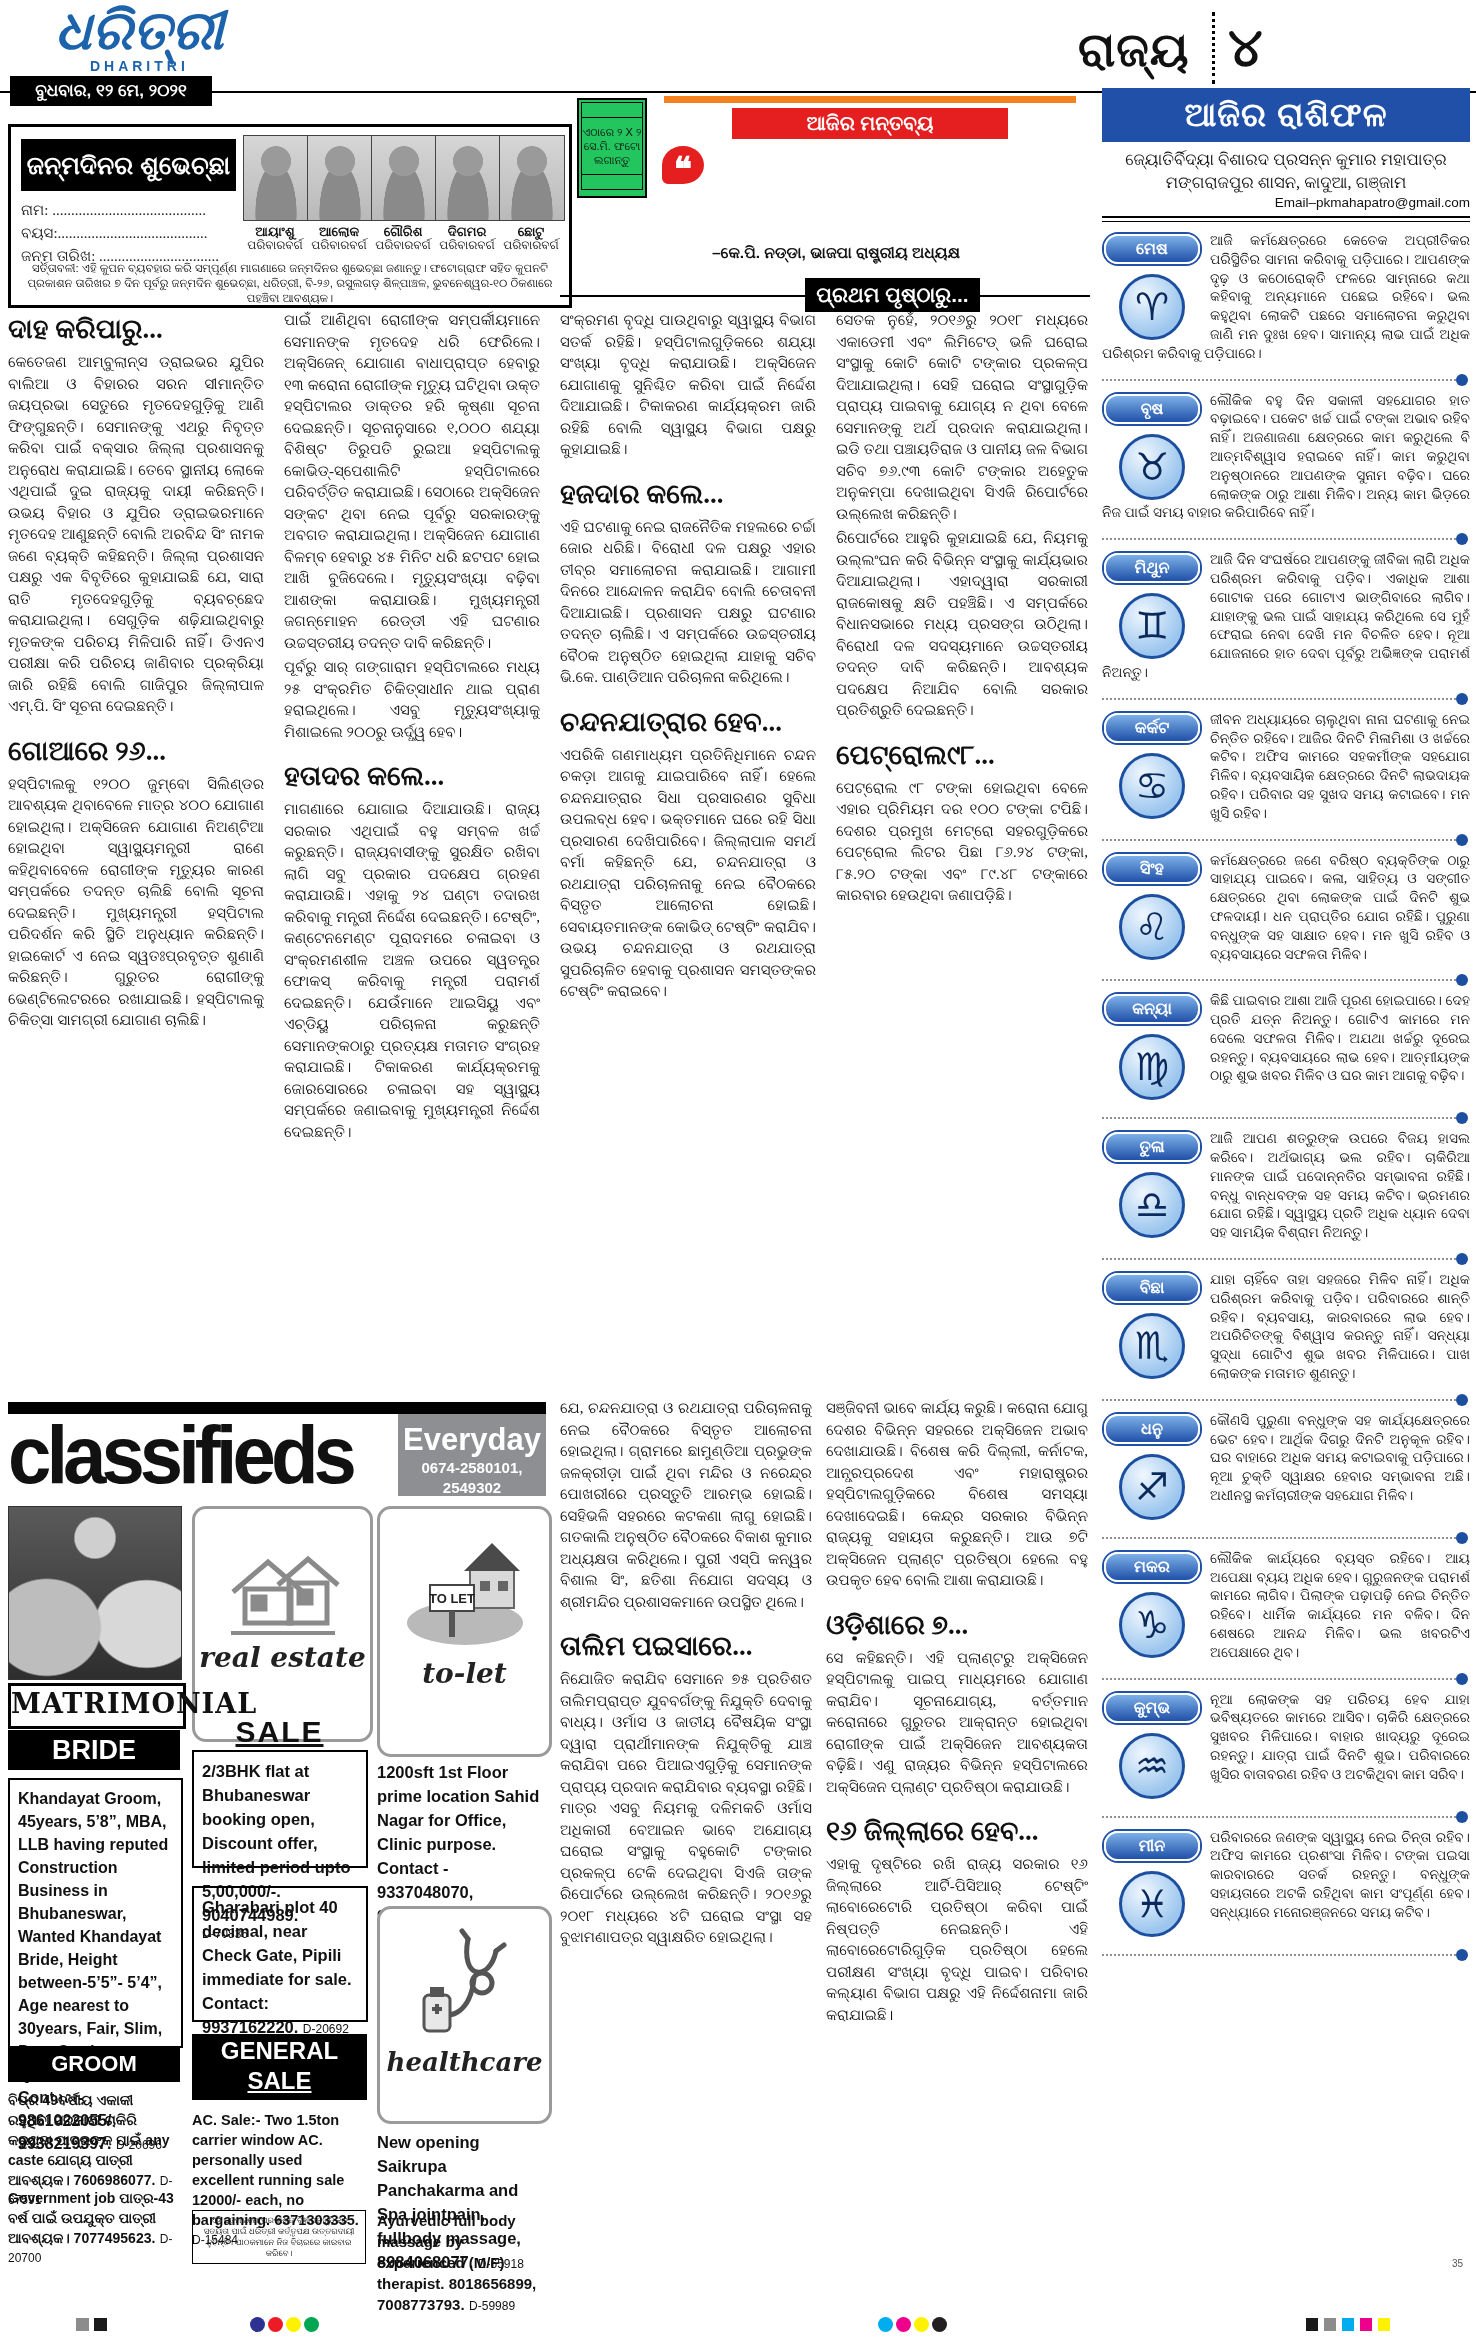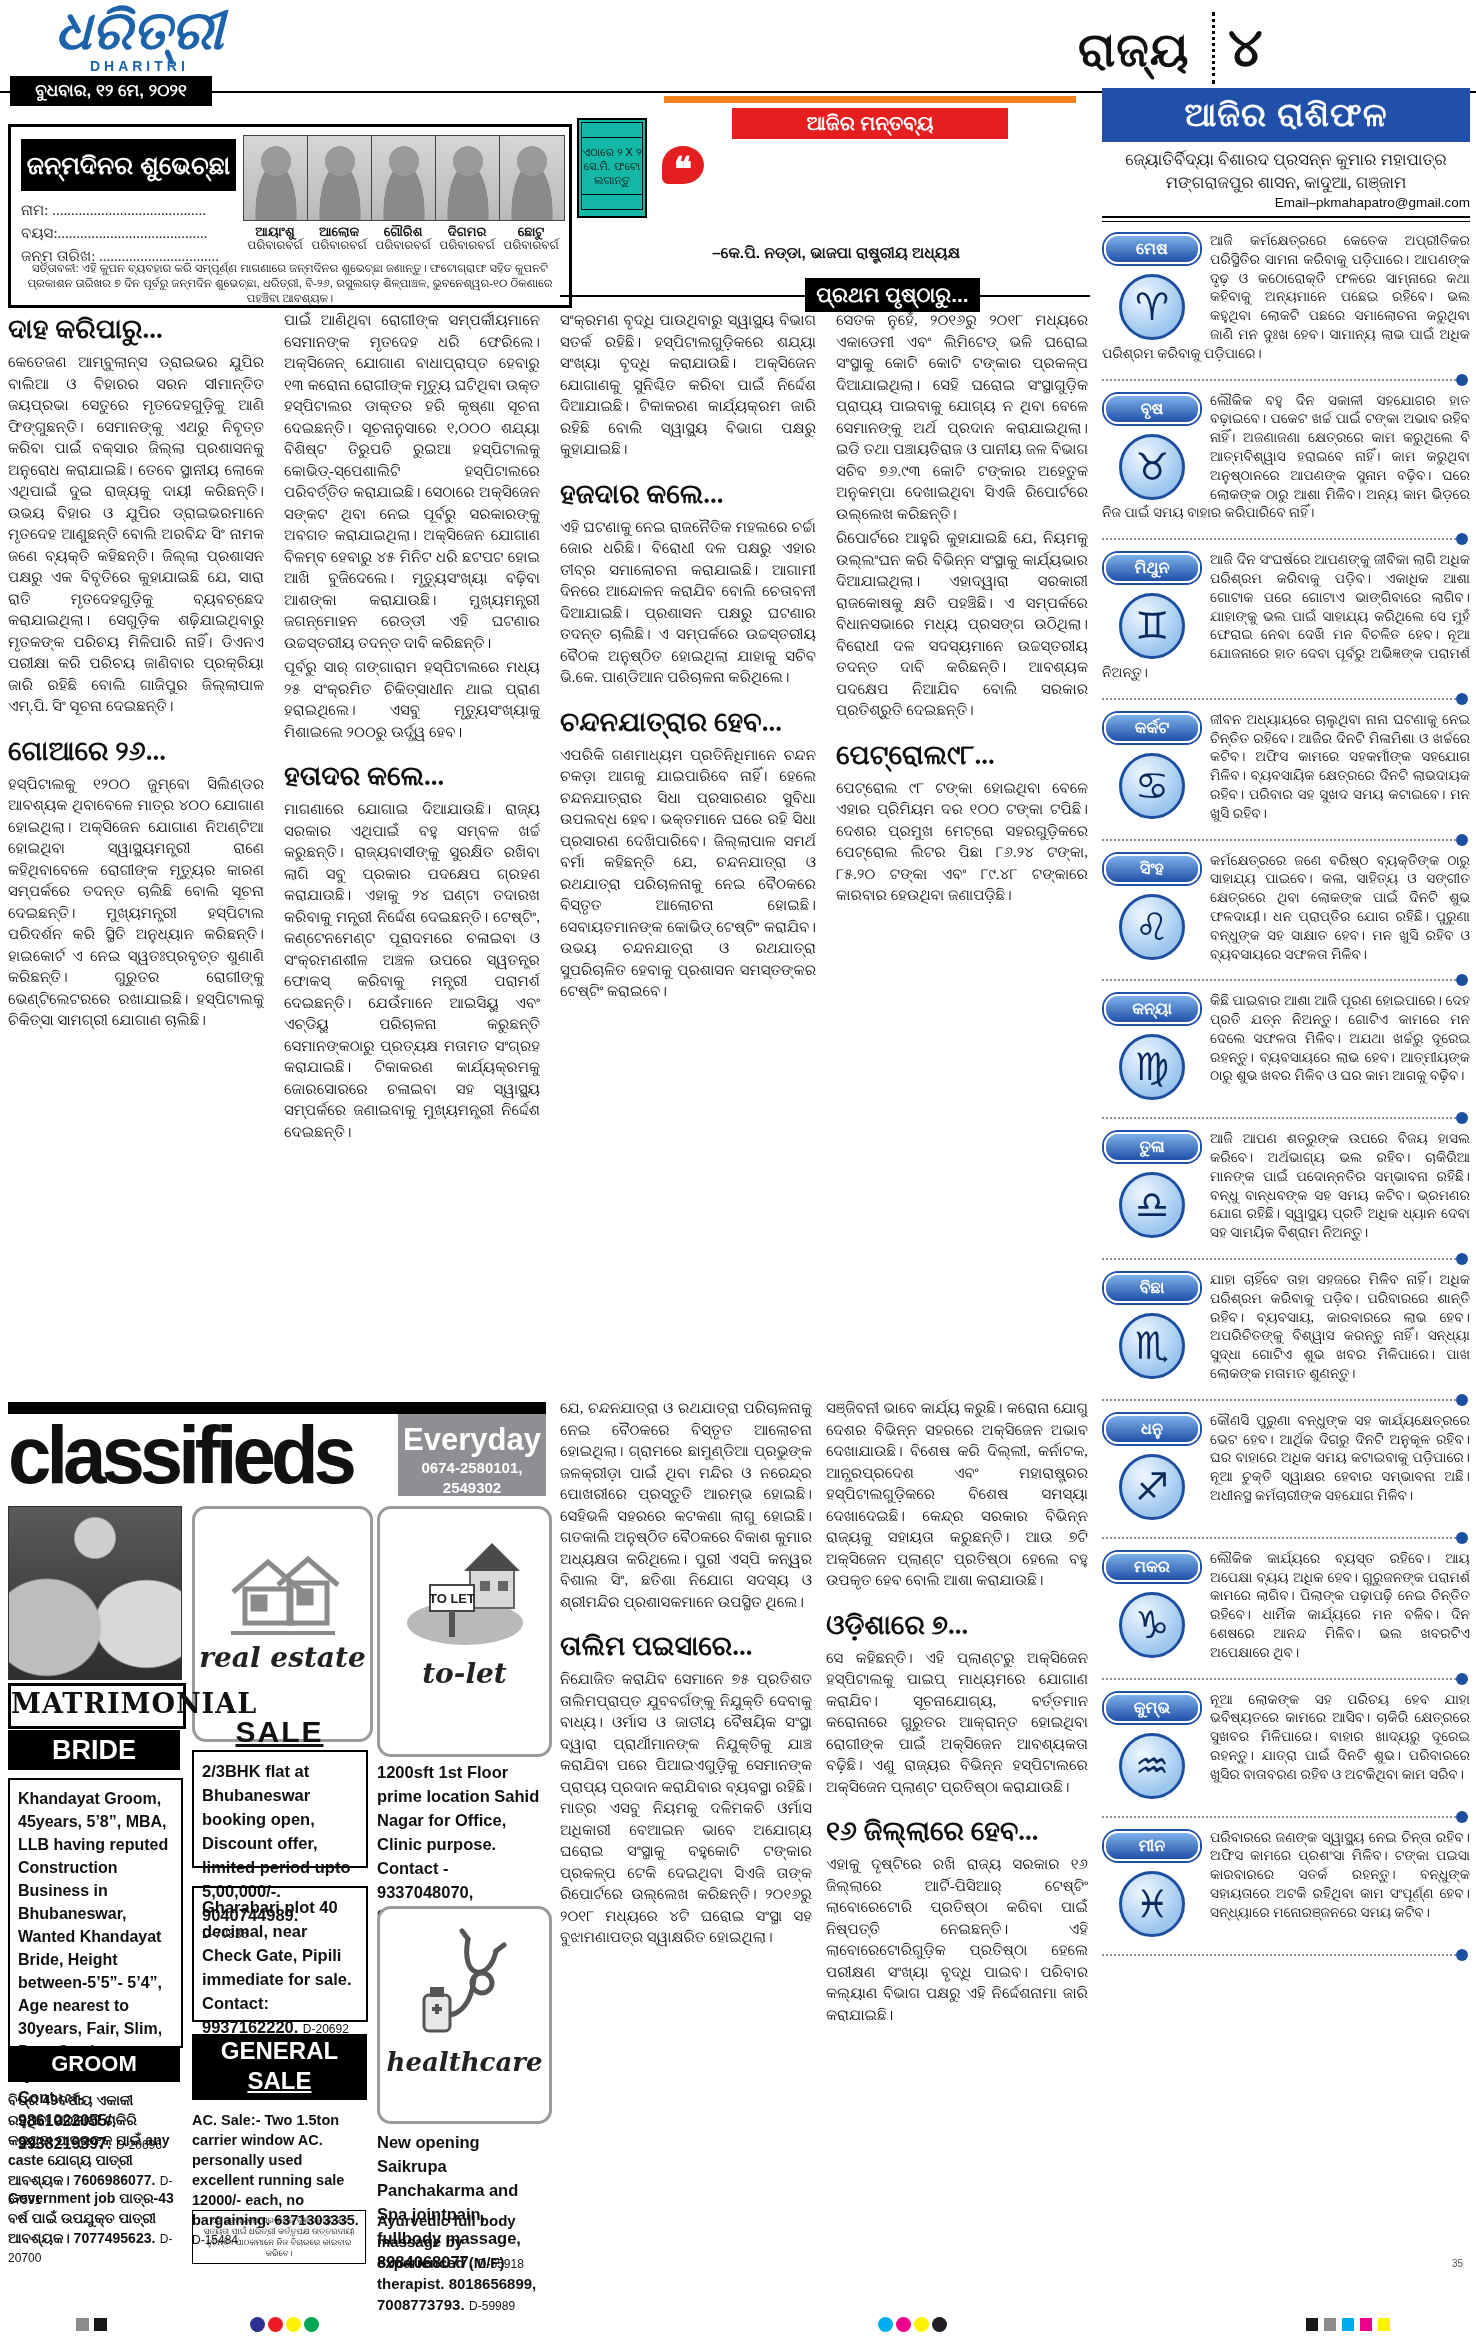--- a/index.html
+++ b/index.html
@@ -19,21 +19,21 @@
   #bday-title{background:#000;color:#fff;font:700 25px/52px "Liberation Sans",sans-serif;text-align:center;}
   .bday-field{font:15px/23px "Liberation Serif",serif;color:#222;white-space:nowrap;overflow:hidden;}
   .photo-cell{width:64px;}
   .photo{width:64px;height:84px;border:1px solid #444;
      background:radial-gradient(circle at 50% 30%, #9a9a9a 0 22%, rgba(0,0,0,0) 23%),
                 radial-gradient(ellipse at 50% 92%, #8a8a8a 0 45%, rgba(0,0,0,0) 46%),
                 linear-gradient(#d6d6d6,#b9b9b9);}
   .photo-name{font:700 13px/15px "Liberation Sans",sans-serif;text-align:center;margin-top:3px;}
   .photo-by{font:12px/13px "Liberation Sans",sans-serif;text-align:center;}
   #bday-terms{font:11.5px/15px "Liberation Sans",sans-serif;text-align:center;color:#111;}
-  #photo-slot{border:2px solid #000;background:#14b8a6;margin-top:20px;}
+  #photo-slot{border:2px solid #000;background:#22c55e;}
   #photo-slot .inner{border:1px solid #000;margin:2px;height:86px;position:relative;}
   #photo-slot .note{font:11px/14px "Liberation Sans",sans-serif;text-align:center;padding-top:22px;}
   #photo-slot .ln{position:absolute;left:0;right:0;height:1px;background:#000;}
   
   #cmt-orange{background:#f4821f;height:7px;}
   #cmt-title{background:#e51f1f;color:#fff;font:700 20px/31px "Liberation Sans",sans-serif;text-align:center;}
   #cmt-quote-icon{width:42px;height:38px;background:#e51f1f;border-radius:50% 50% 50% 6px;
      color:#fff;font:700 34px/46px "DejaVu Serif",serif;text-align:center;}
   #cmt-quote{font:700 17.5px/25px "Liberation Sans",sans-serif;color:#1a1a1a;text-align:left;}
   #cmt-attr{font:700 15.5px/22px "Liberation Sans",sans-serif;}

